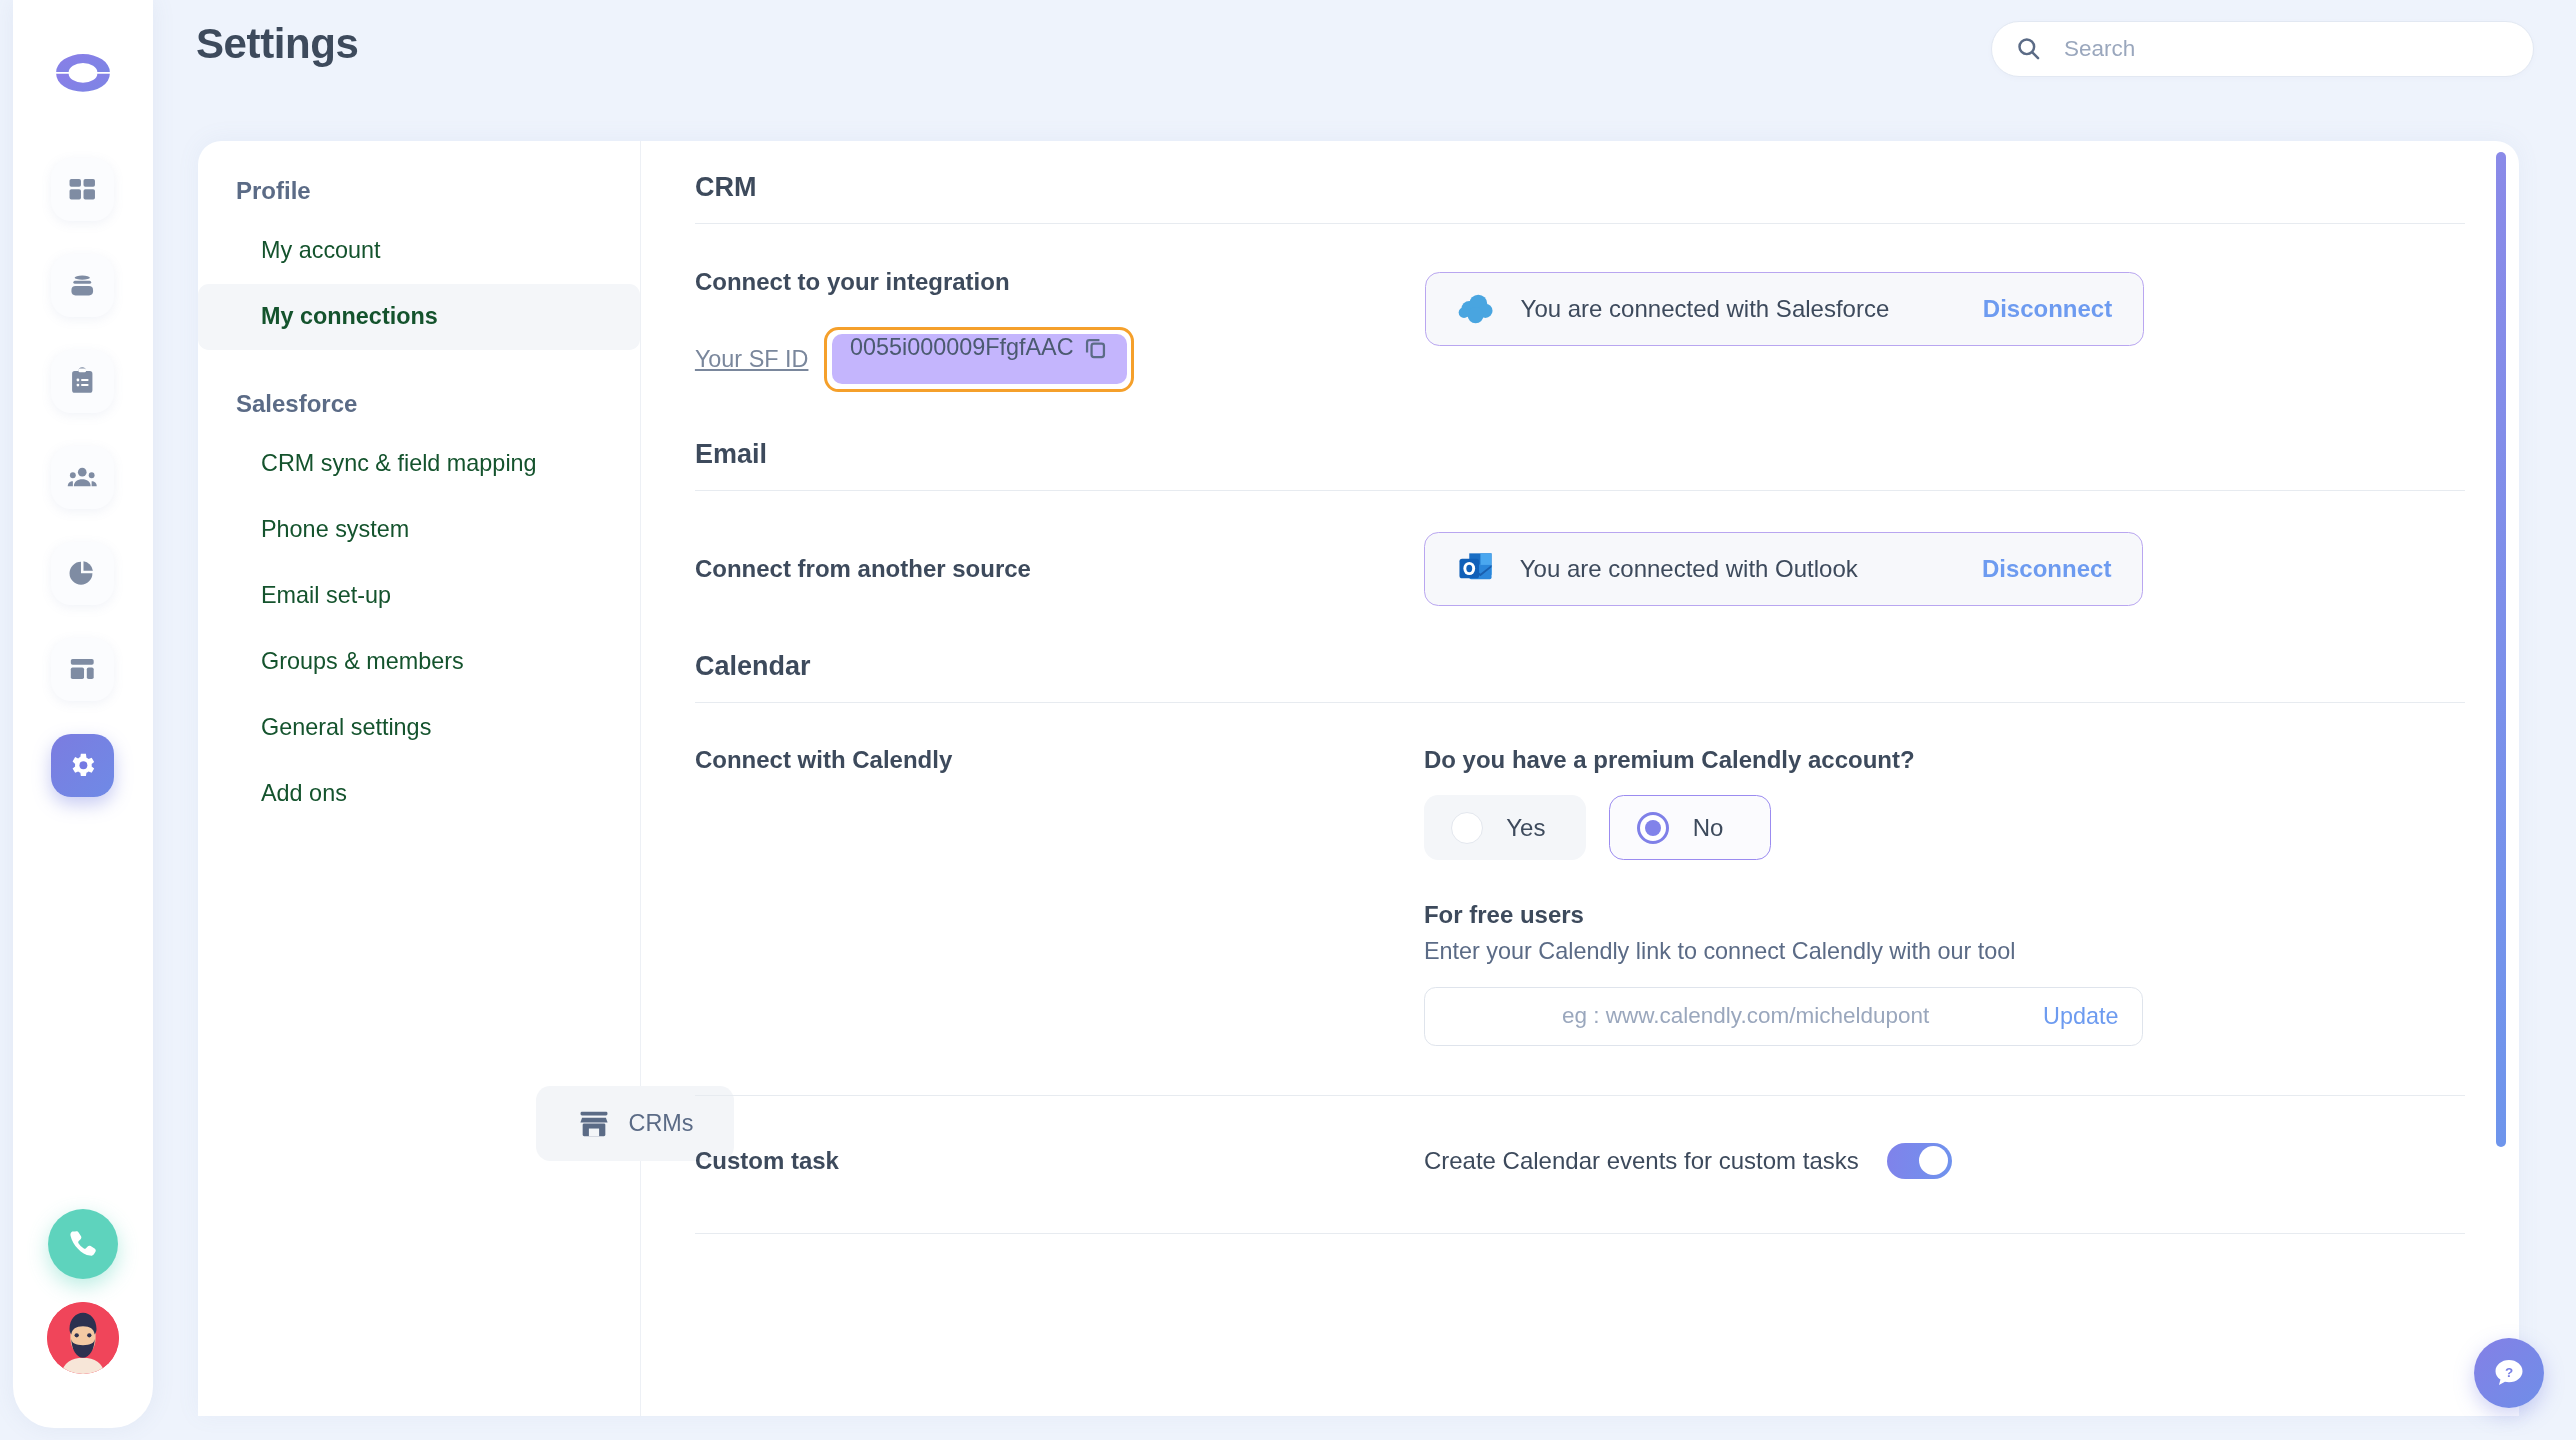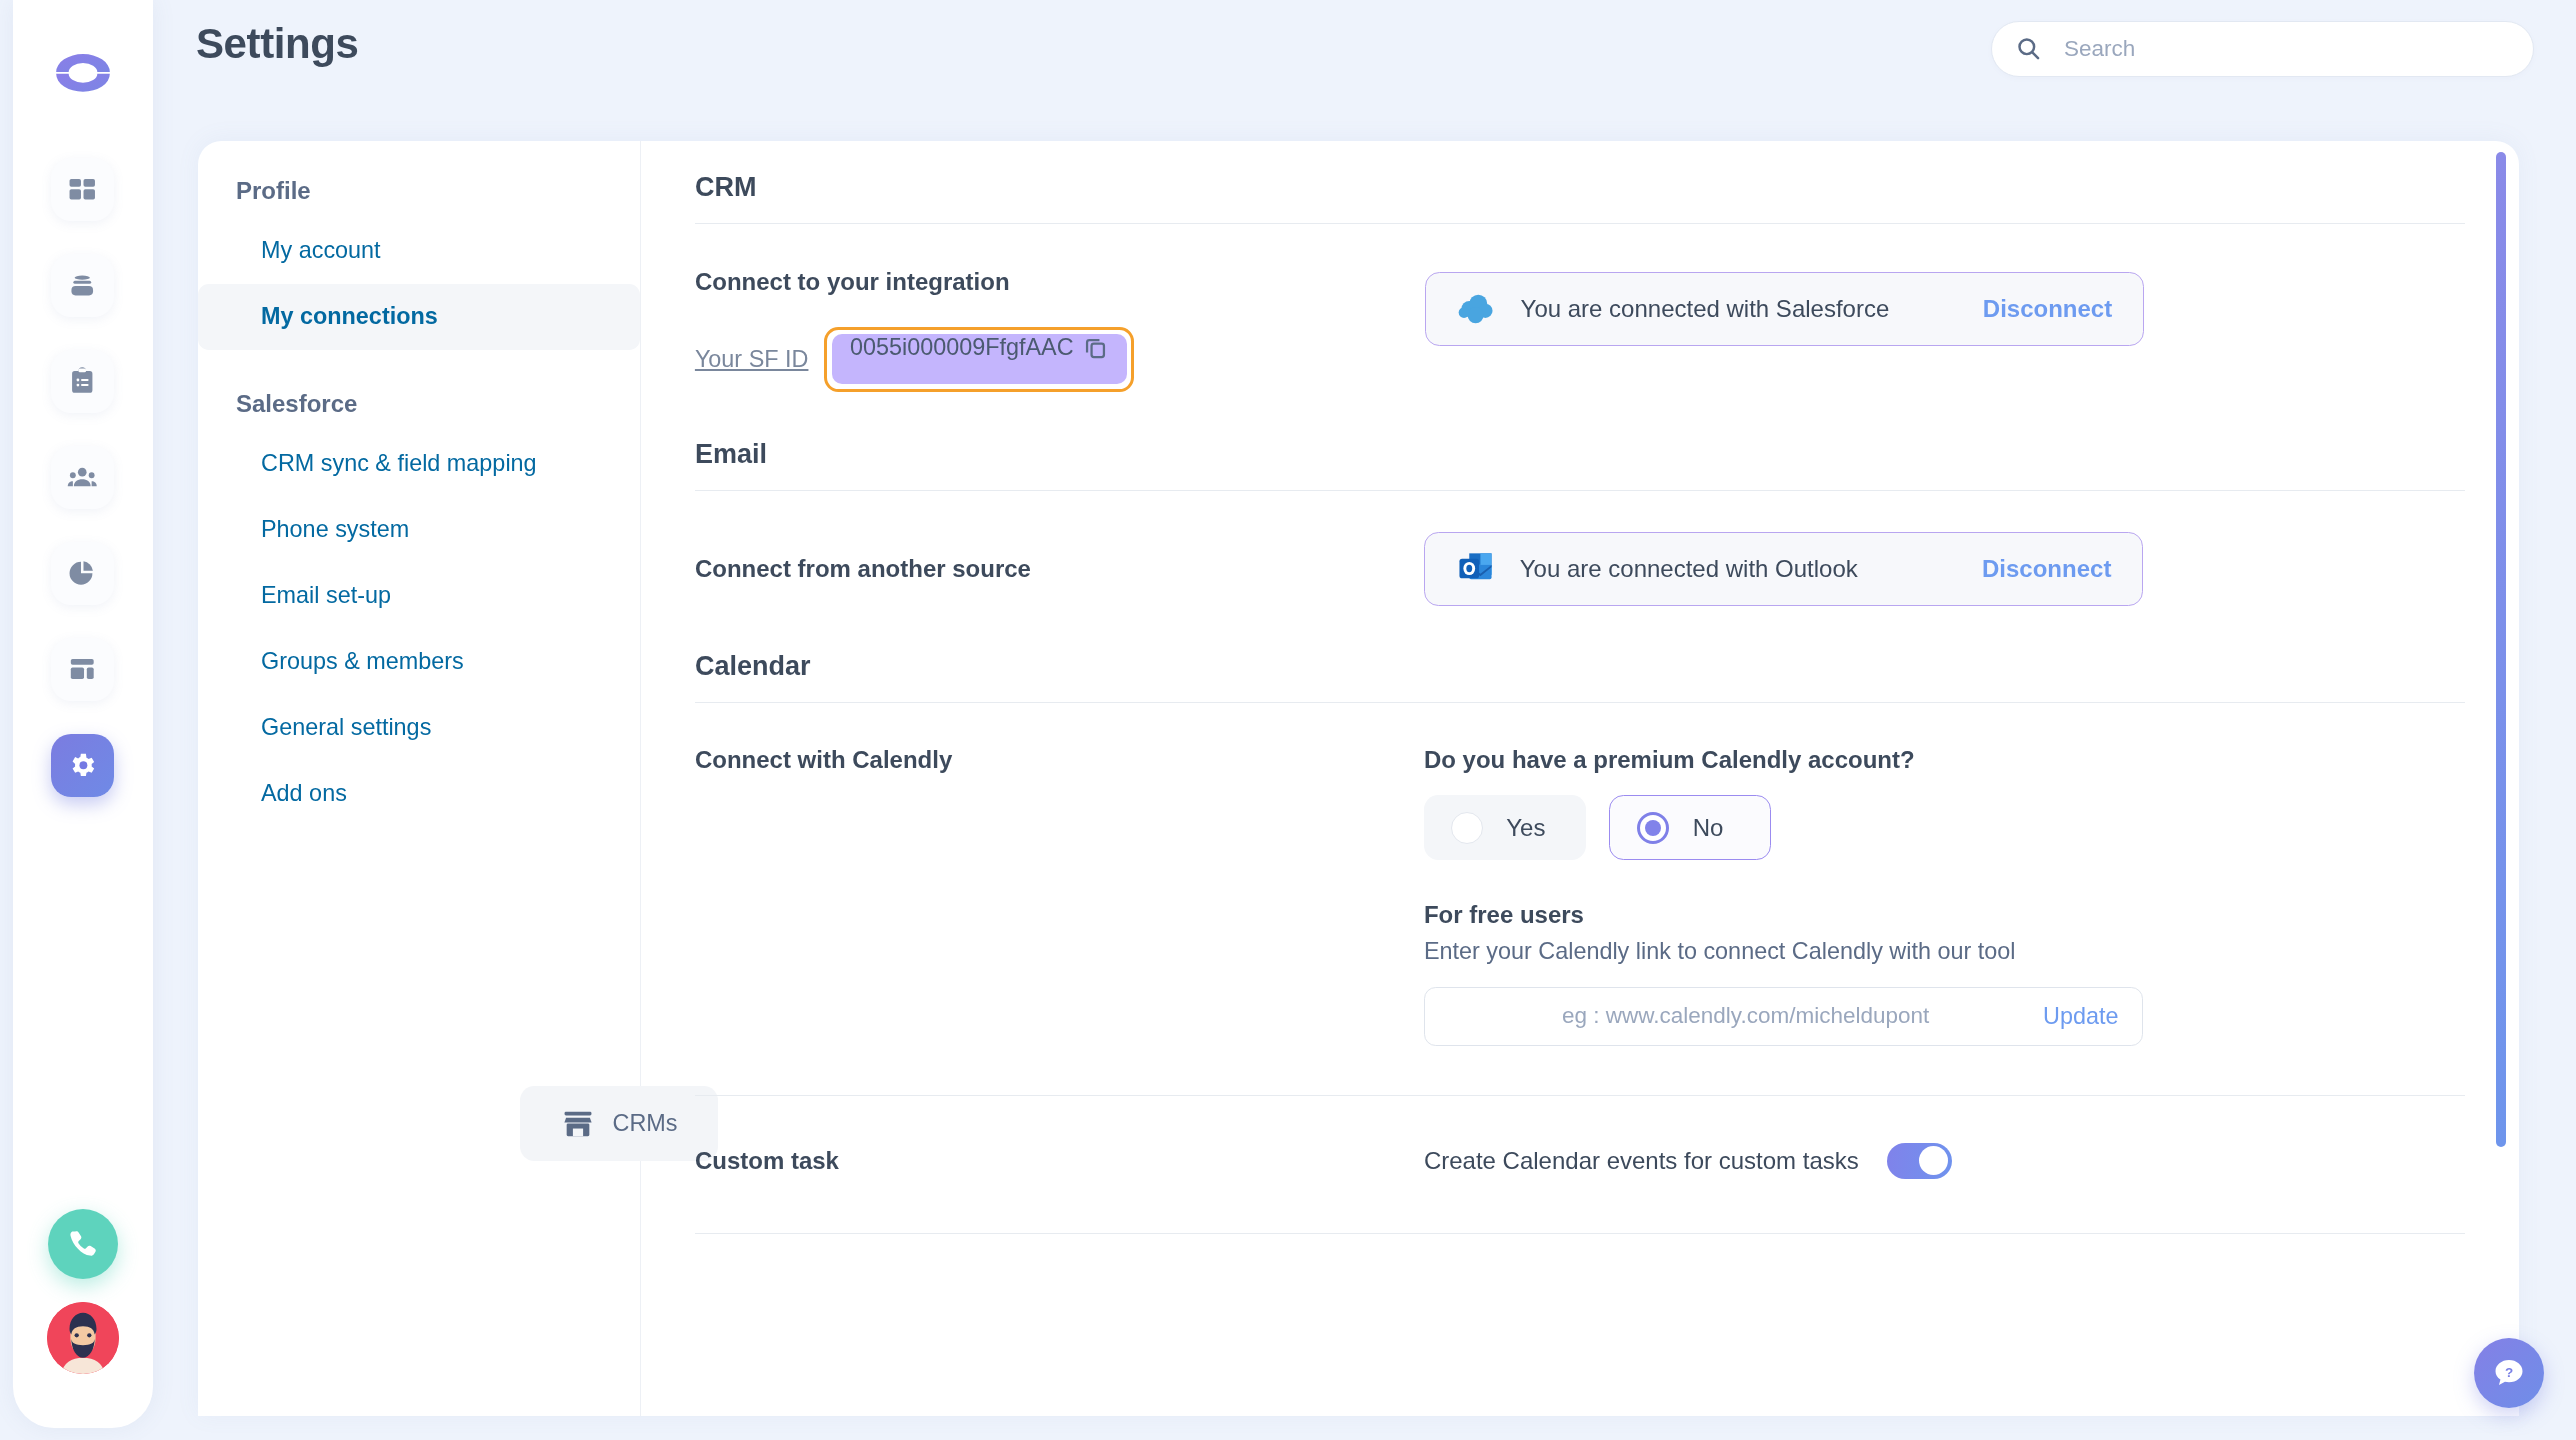--- a/index.html
+++ b/index.html
@@ -80,27 +80,27 @@
   }
 
   
   #settings-nav { width: 442px; flex: none; padding-top: 36px; position: relative; }
   .nav-group-title {
     font-size: 24px; font-weight: 700; color: #5b6b86;
     padding-left: 38px; margin-bottom: 12.6px;
   }
   .nav-item {
     height: 66px; display: flex; align-items: center;
-    padding-left: 63px; font-size: 23.4px; color: #0369a1;
+    padding-left: 63px; font-size: 23.4px; color: #14532d;
     cursor: pointer; border-radius: 10.8px; margin-right: 0px;
   }
   .nav-item.selected { background: #f4f6f9; font-weight: 700; }
   .nav-gap { height: 40px; }
   #crms-button {
-    position: absolute; left: 322px; top: 945px;
+    position: absolute; left: 338px; top: 945px;
     width: 198px; height: 75px;
     background: #f3f5f8; border-radius: 14.4px;
     display: flex; align-items: center; justify-content: center; gap: 18px;
     cursor: pointer;
   }
   #crms-button svg { width: 34px; height: 34px; }
   #crms-label { font-size: 23.4px; color: #5b6b86; }
 
   
   #nav-divider {

